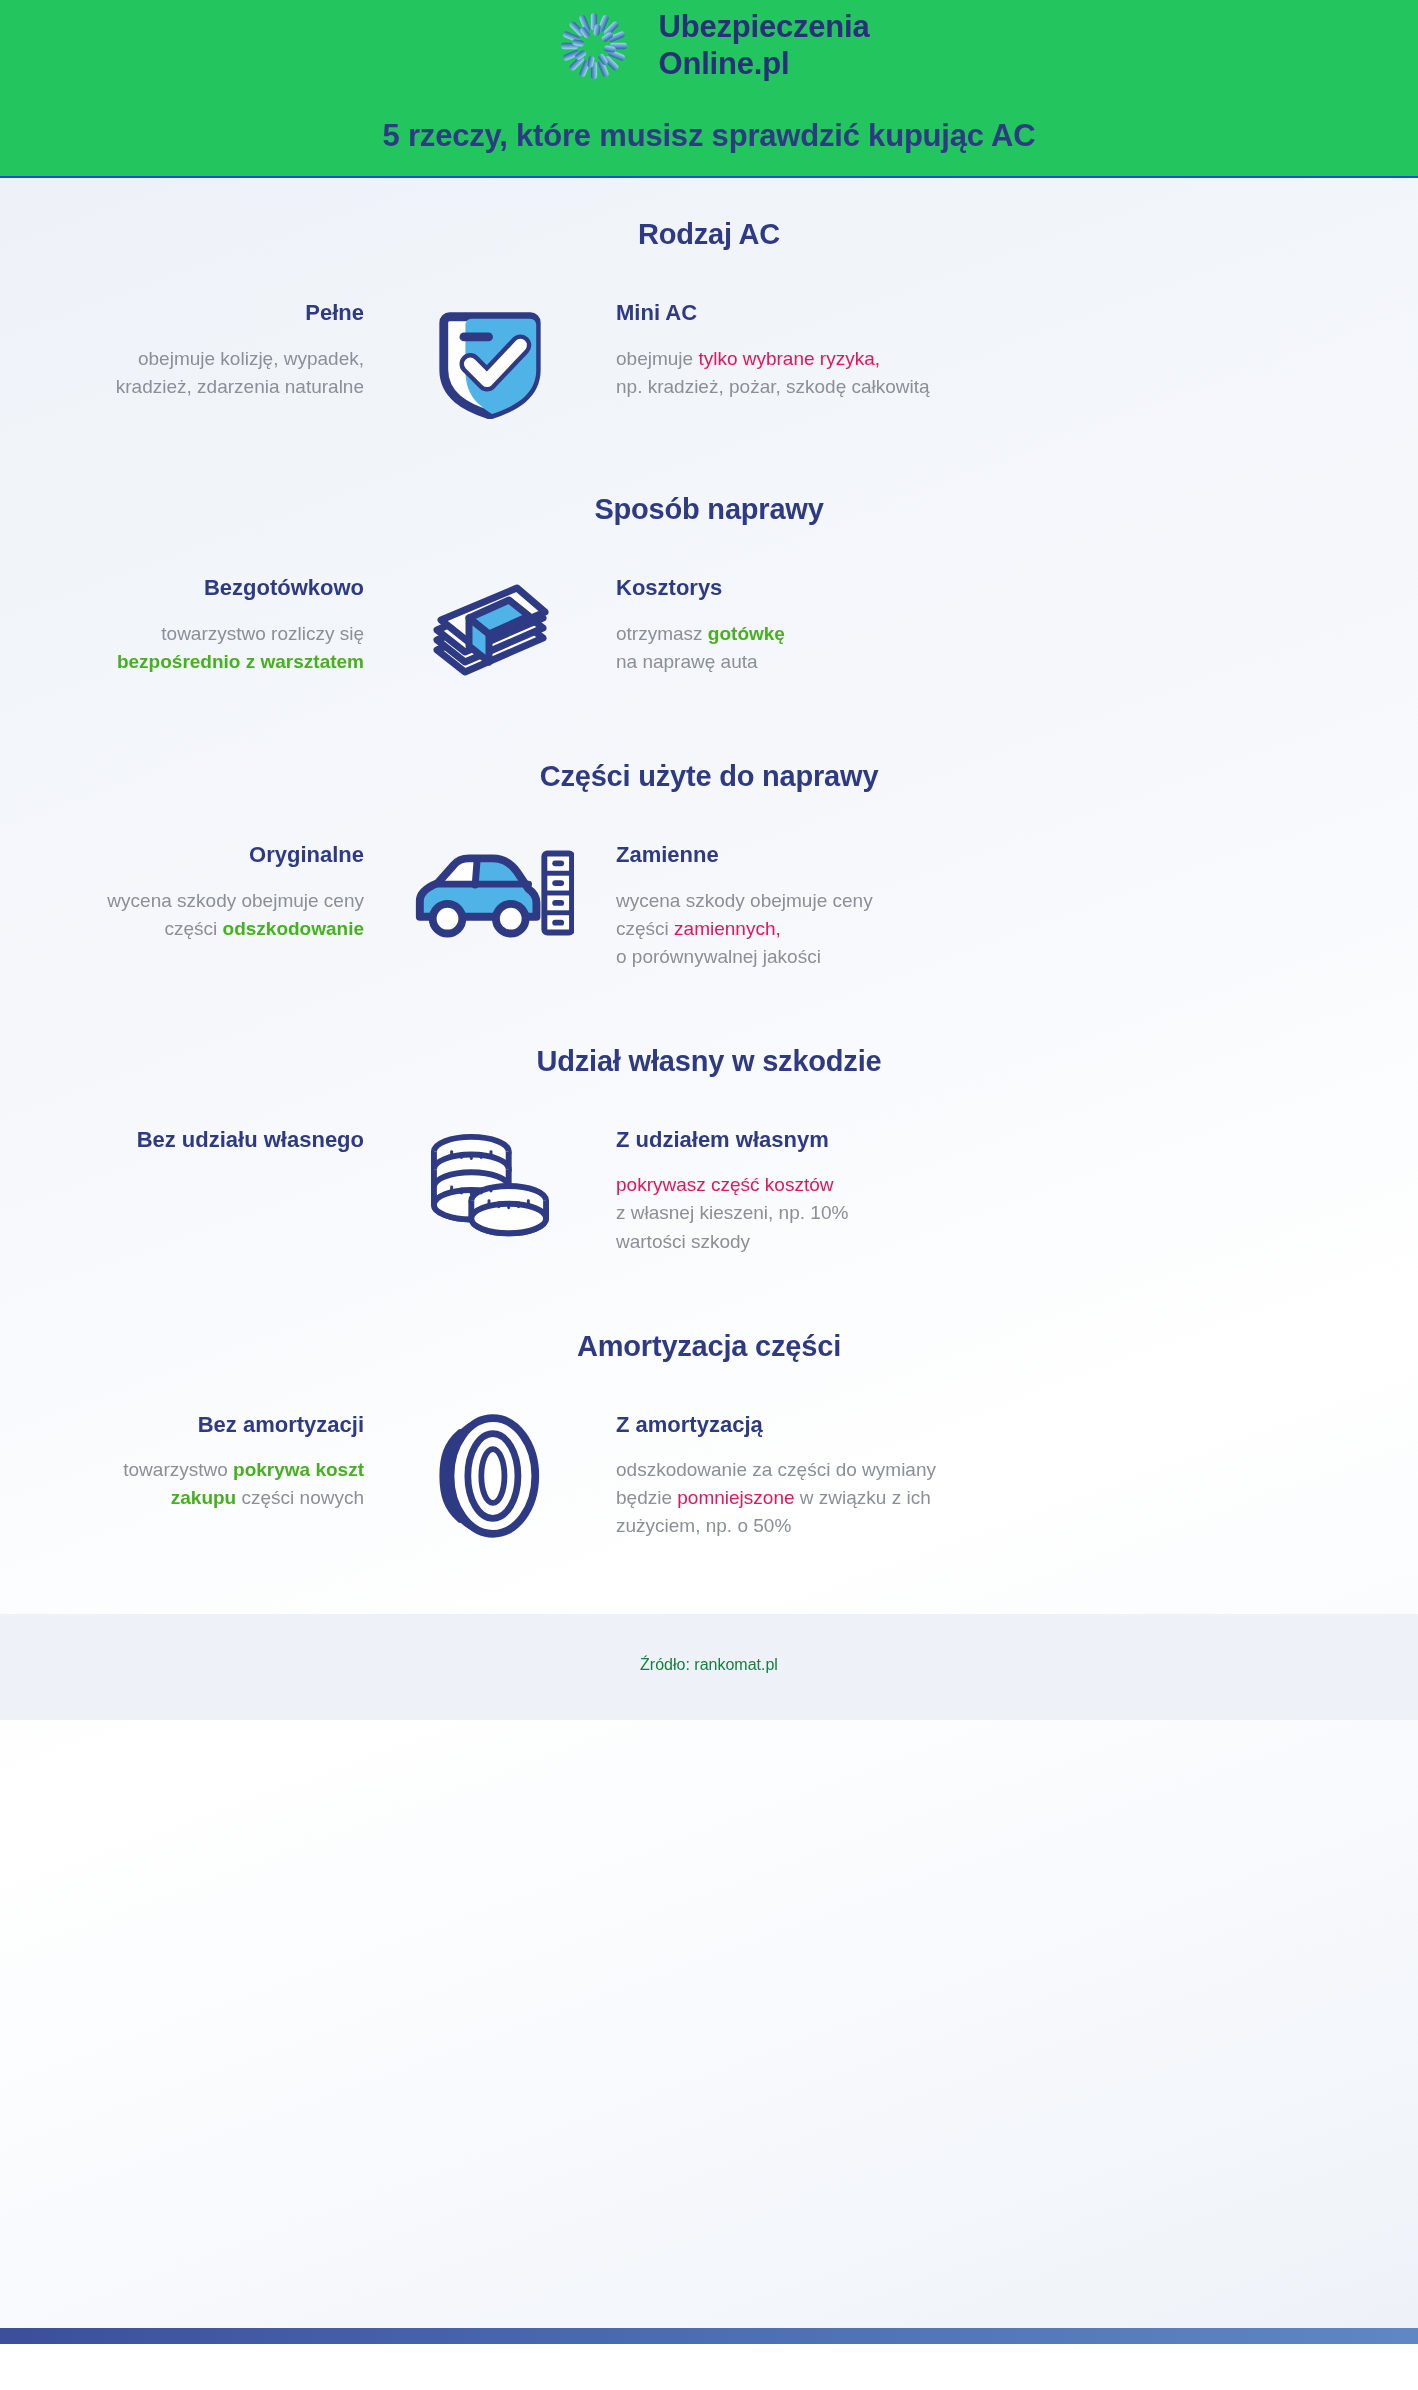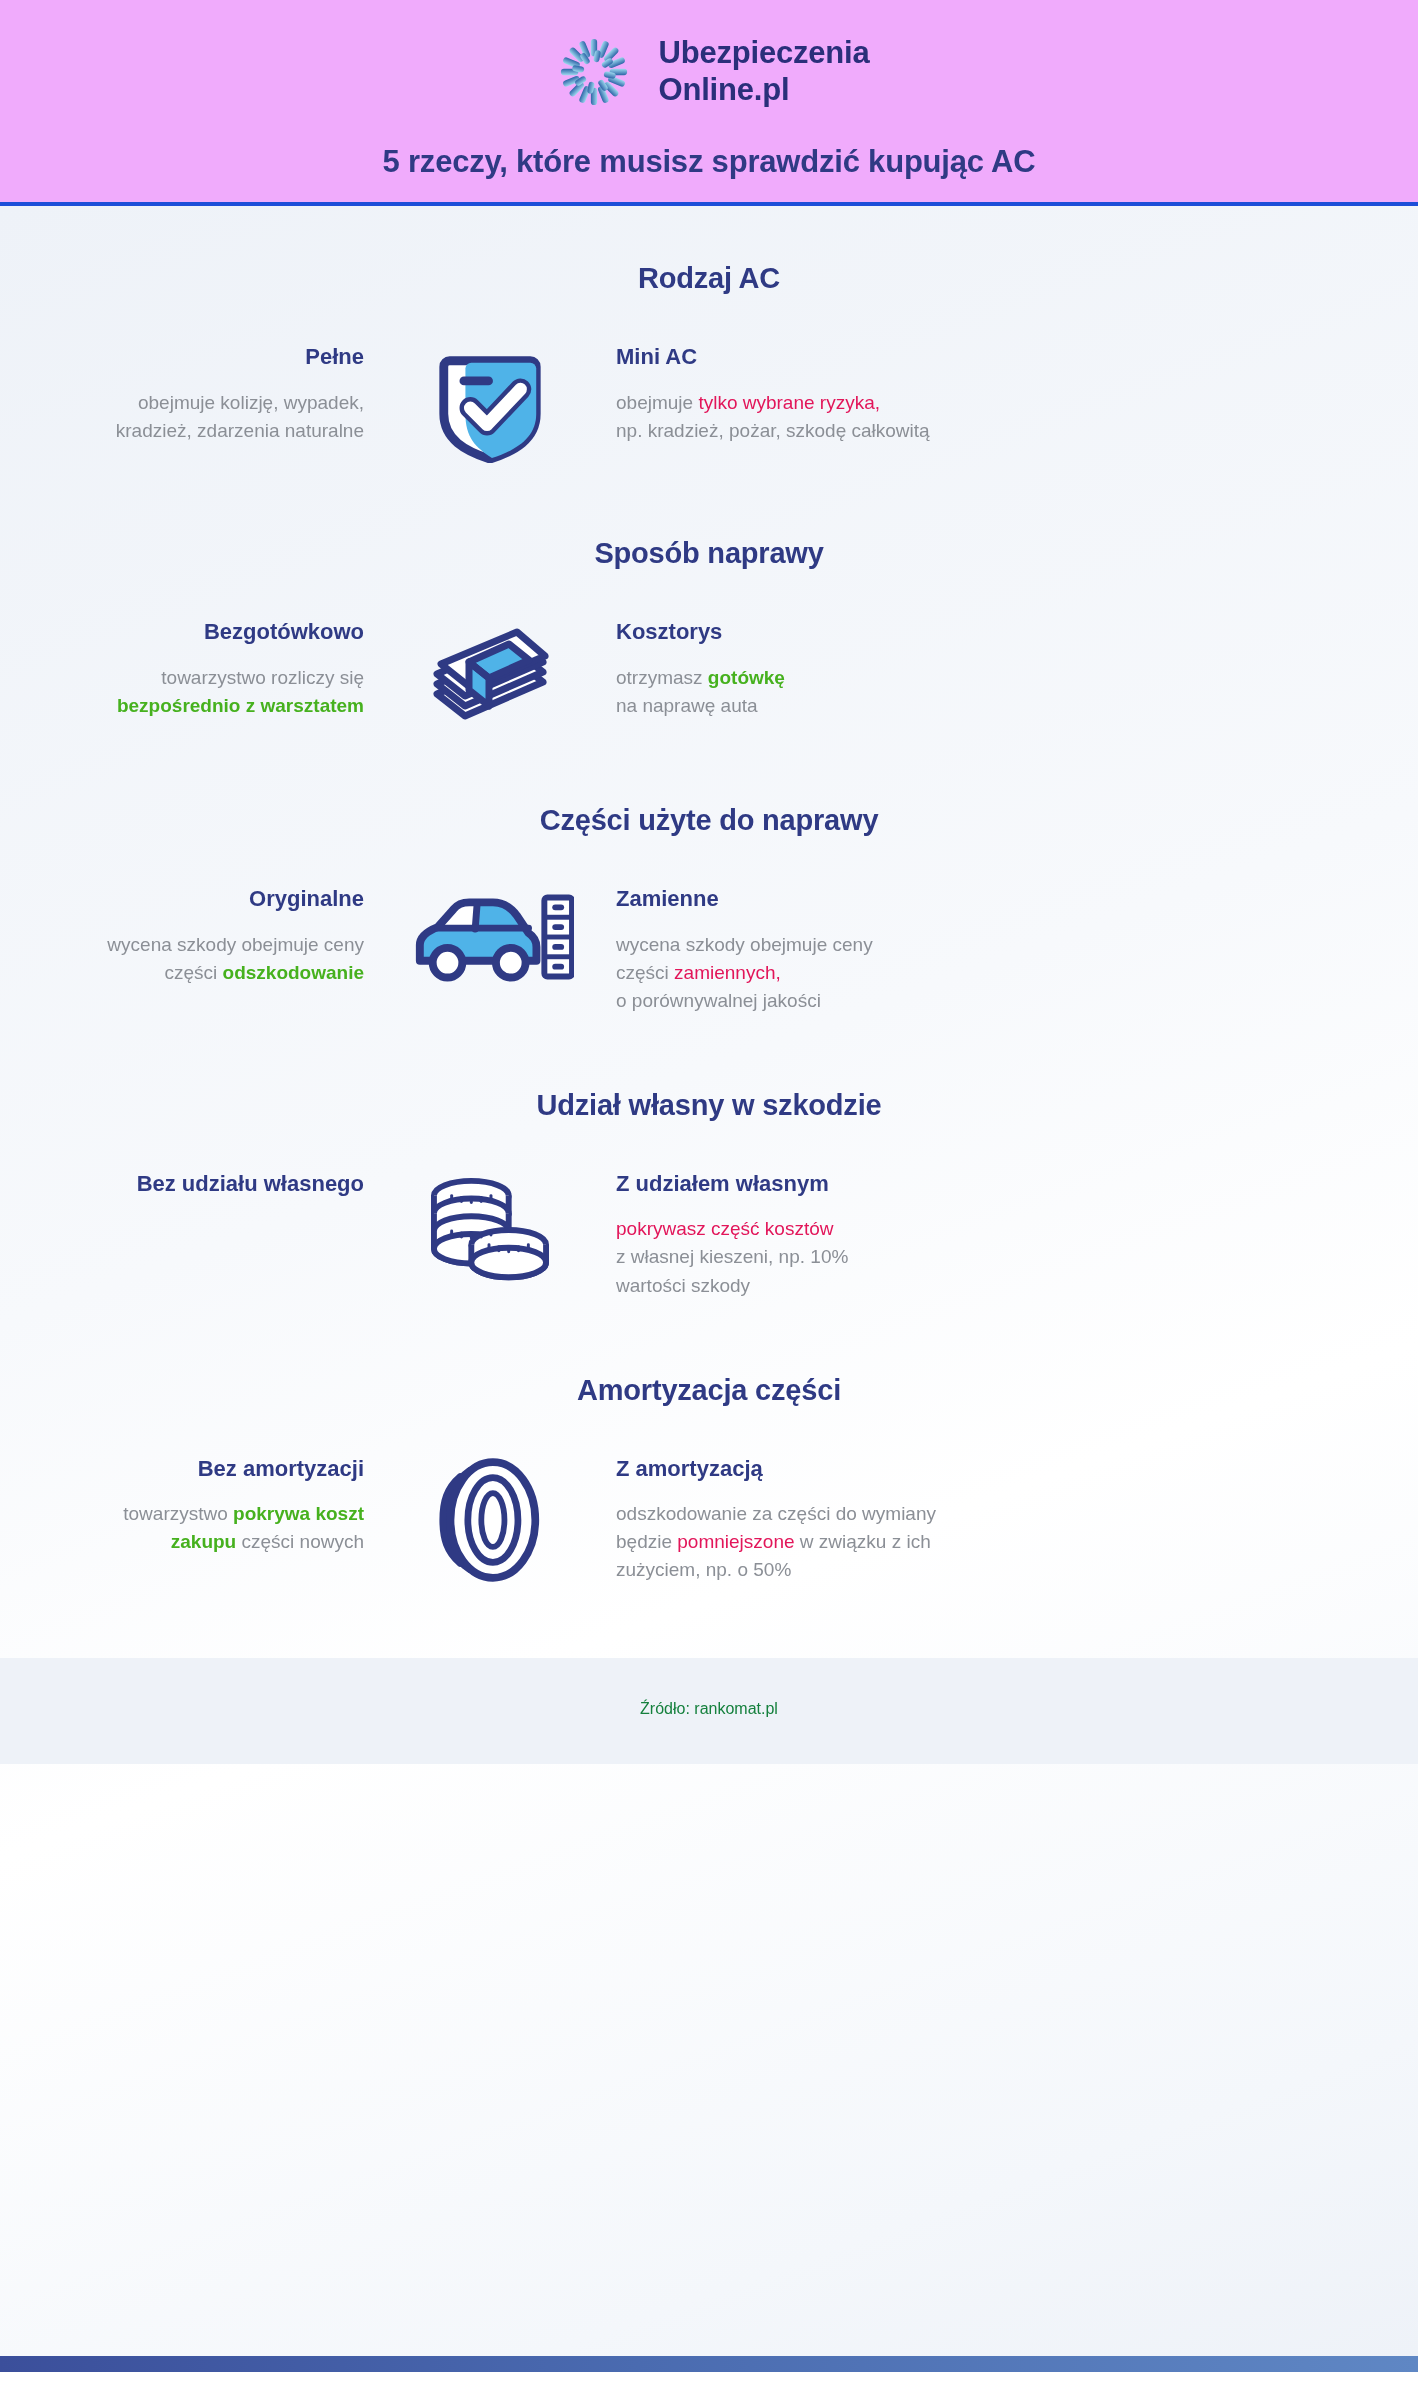--- a/index.html
+++ b/index.html
@@ -5,24 +5,23 @@
   * { box-sizing: border-box; margin: 0; padding: 0; }
   html, body {
     width: 1418px;
     background: #ffffff;
     font-family: "Liberation Sans", sans-serif;
   }
   body { width: 1418px; height: 2390px; position: relative; overflow: hidden; }
 
   
   .header {
-    background: #f0abfc;
-    padding-top: 26px;
+    background: #22c55e;
     padding-bottom: 22px;
-    border-bottom: 4px solid #1d4ed8;
+    border-bottom: 2px solid #1d4ed8;
   }
   .logo-row {
     display: flex;
     align-items: center;
     justify-content: center;
     gap: 18px;
   }
   .logo-mark { width: 92px; height: 92px; flex: 0 0 92px; }
   .logo-text {
     font-size: 31px;
@@ -36,21 +35,21 @@
     margin-top: 26px;
     font-size: 31px;
     font-weight: 700;
     color: #2f3a84;
     letter-spacing: -0.2px;
   }
 
   
   .canvas {
     background: linear-gradient(160deg,#eef2f8 0%, #f7f9fc 42%, #ffffff 62%, #f4f7fb 88%, #eef2f8 100%);
-    padding-top: 56px;
+    padding-top: 40px;
     padding-bottom: 0;
     min-height: 2150px;
   }
 
   .section { margin-bottom: 74px; }
   .section-title {
     text-align: center;
     font-size: 29px;
     font-weight: 700;
     color: #2f3a84;

